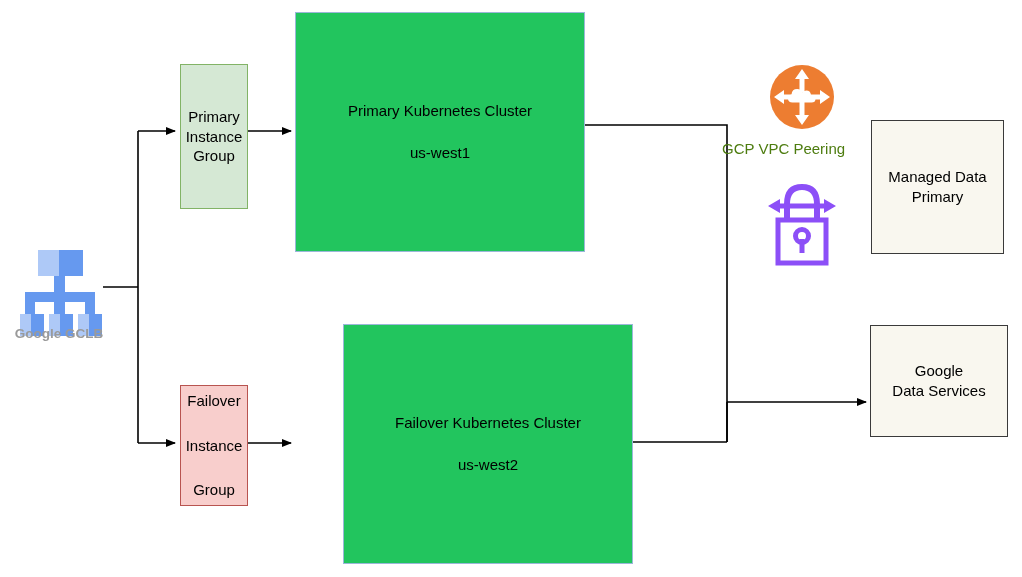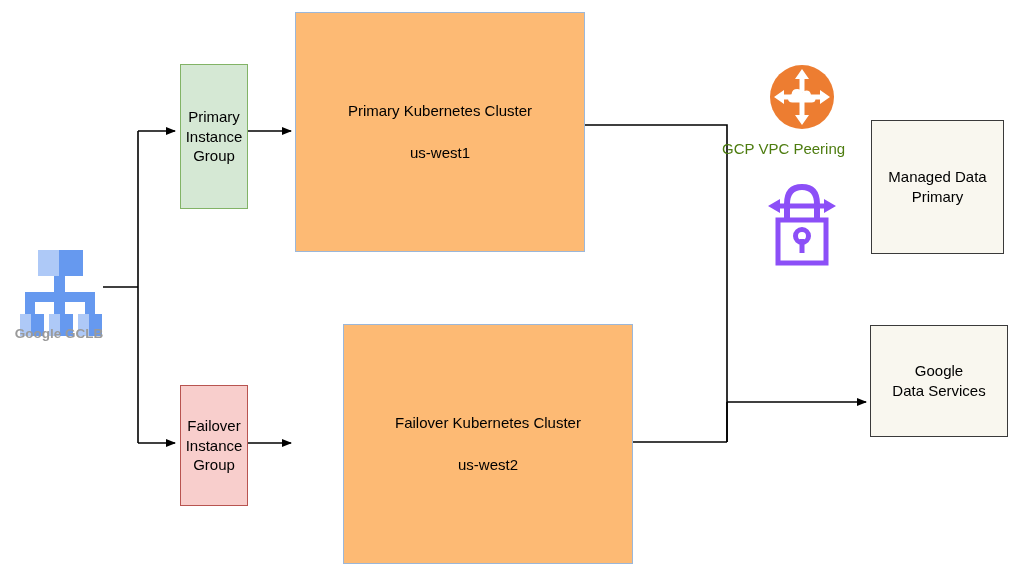--- a/index.html
+++ b/index.html
@@ -34,21 +34,21 @@
     border: 1px solid #82b366;
     font-size: 15px;
   }
   .box-pink {
     background: #f8cecc;
     border: 1px solid #b85450;
     font-size: 15px;
   }
   
   .box-blue {
-    background: #fdba74;
+    background: #22c55e;
     border: 1px solid #9bb7d9;
     font-size: 15px;
   }
   .box-blue .cluster-title { margin-bottom: 22px; }
   
   .box-cream {
     background: #f9f7ef;
     border: 1px solid #3a3a3a;
     font-size: 15px;
   }
@@ -164,21 +164,21 @@
     </svg>
   </div>
   <div class="gclb-label">Google GCLB</div>
 
   <div class="node box-green" style="left:180px; top:64px; width:68px; height:145px;">
     <span class="line-sep">Primary</span>
     <span class="line-sep">Instance</span>
     <span class="line-sep">Group</span>
   </div>
 
-  <div class="node box-pink" style="left:180px; top:385px; width:68px; height:121px;">
+  <div class="node box-pink" style="left:180px; top:385px; width:68px; height:121px;gap:25px;">
     <span class="line-sep">Failover</span>
     <span class="line-sep">Instance</span>
     <span class="line-sep">Group</span>
   </div>
 
   <div class="node box-blue" style="left:295px; top:12px; width:290px; height:240px;">
     <span class="cluster-title">Primary Kubernetes Cluster</span>
     <span>us-west1</span>
   </div>
 

